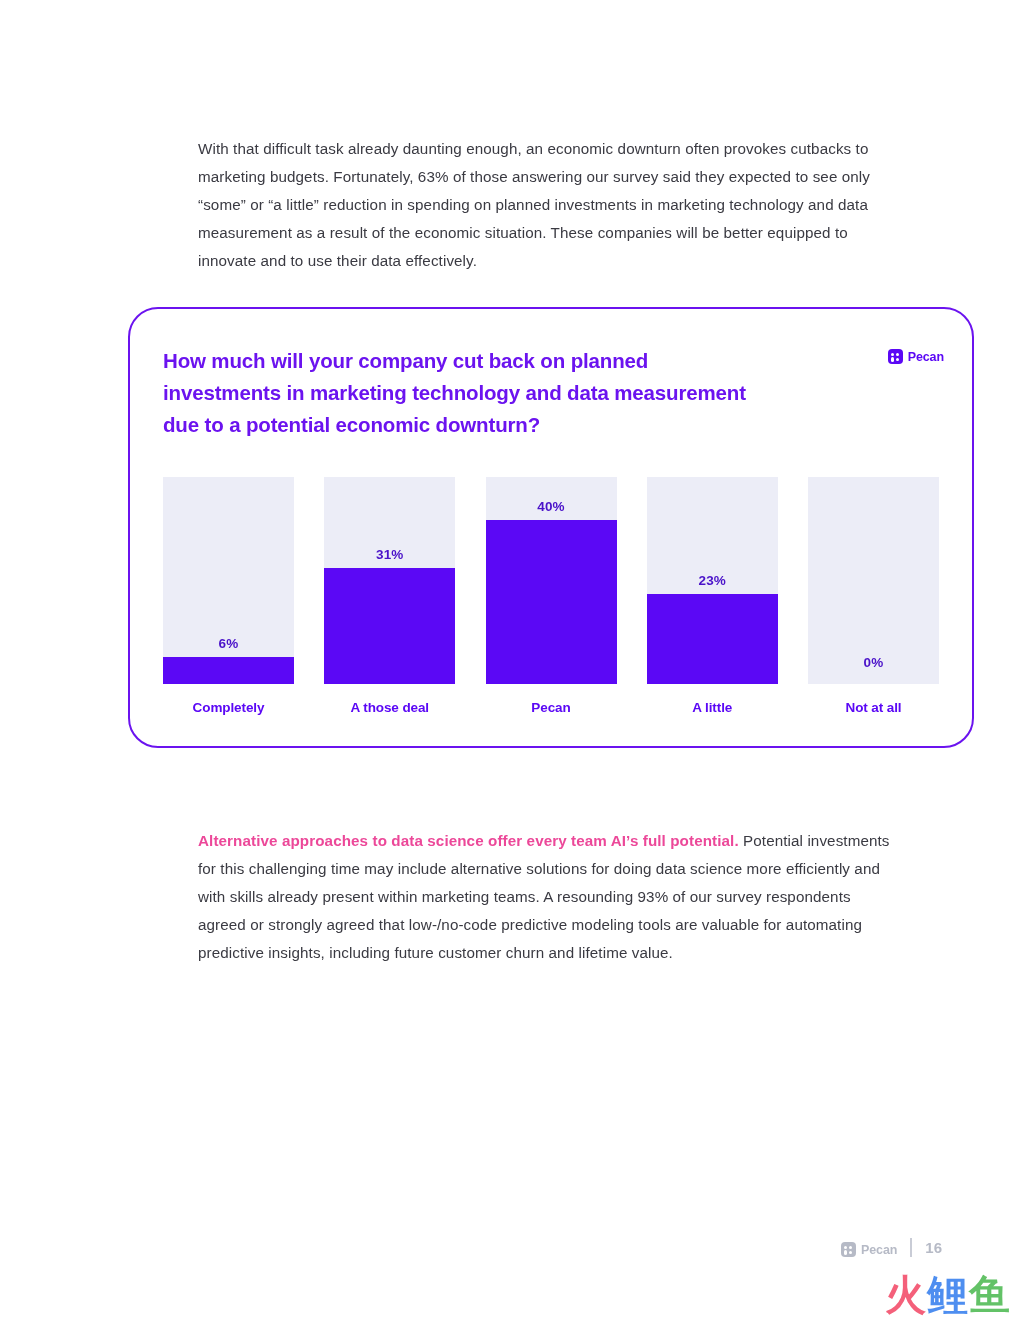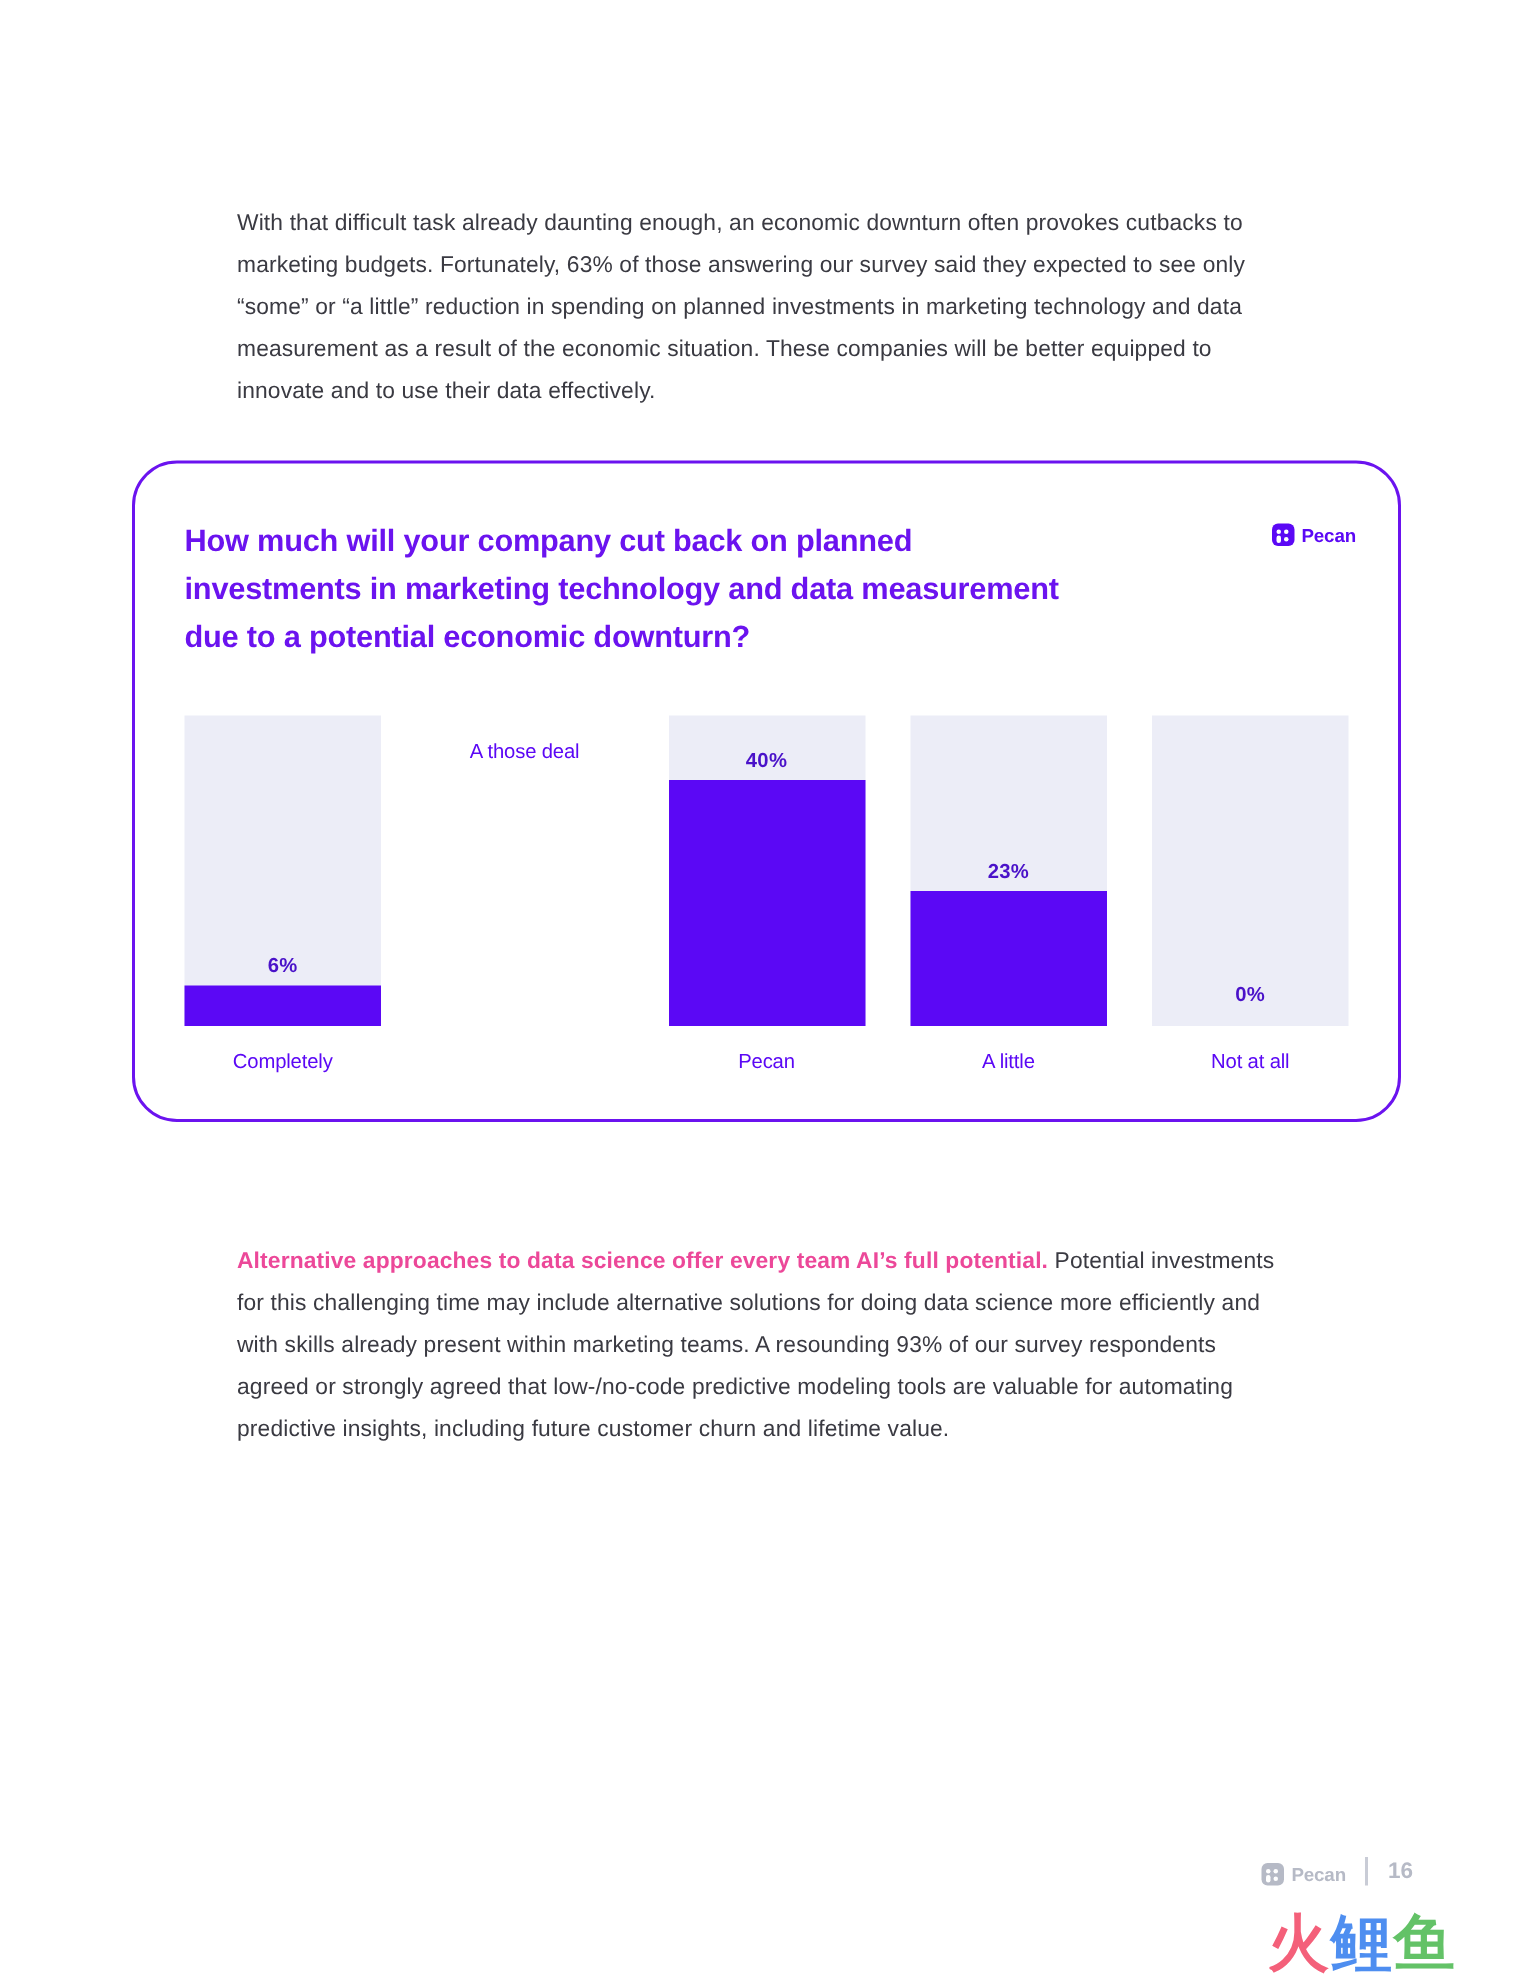--- a/index.html
+++ b/index.html
@@ -12,20 +12,21 @@
     height: 1320px;
     background: #ffffff;
     font-family: "Liberation Sans", sans-serif;
     position: relative;
     overflow: hidden;
   }
 
   .page {
     position: absolute;
     inset: 0;
+    margin-left: 40px;
   }
 
   
   .para {
     position: absolute;
     left: 158px;
     width: 700px;
     color: #3a3a42;
     font-size: 15.2px;
     line-height: 28px;
@@ -138,21 +139,21 @@
     color: #4a12c9;
     font-size: 13.5px;
     font-weight: 700;
     letter-spacing: 0.2px;
   }
   .bar-label {
     margin-top: 16px;
     text-align: center;
     color: #5b08f5;
     font-size: 13.5px;
-    font-weight: 400;
+    font-weight: 700;
     letter-spacing: -0.1px;
   }
 
   
   .footer {
     position: absolute;
     right: 78px;
     top: 1238px;
     display: flex;
     align-items: center;
@@ -213,20 +214,24 @@
 
       <div class="bar-col">
         <div class="bar-track">
           <div class="bar-fill" style="height:27px"></div>
           <div class="bar-value" style="bottom:33px">6%</div>
         </div>
         <div class="bar-label">Completely</div>
       </div>
 
       <div class="bar-col">
+        <div class="bar-track">
+          <div class="bar-fill" style="height:116px"></div>
+          <div class="bar-value" style="bottom:122px">31%</div>
+        </div>
         <div class="bar-label">A those deal</div>
       </div>
 
       <div class="bar-col">
         <div class="bar-track">
           <div class="bar-fill" style="height:164px"></div>
           <div class="bar-value" style="bottom:170px">40%</div>
         </div>
         <div class="bar-label">Pecan</div>
       </div>

